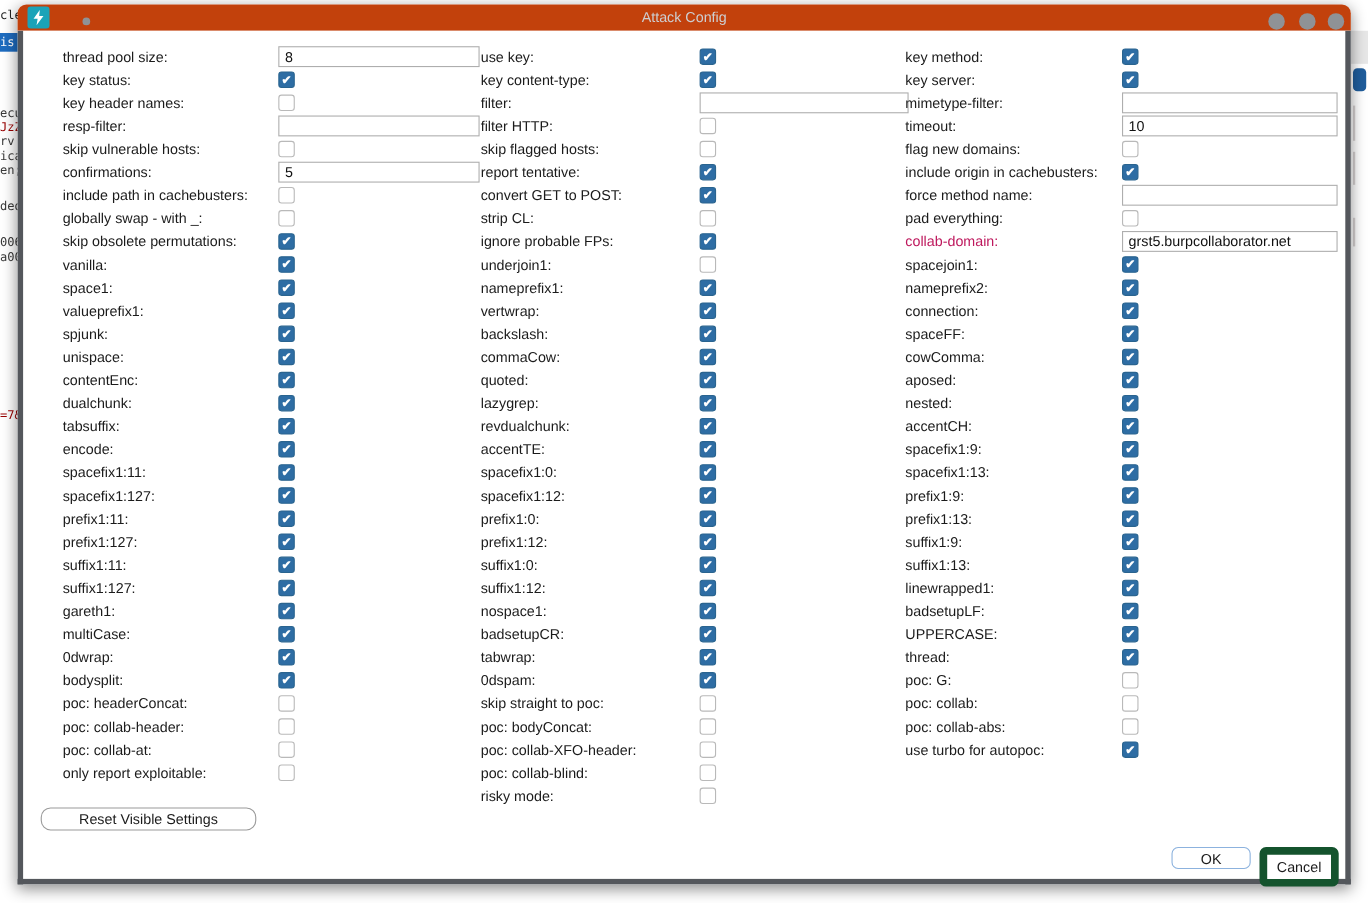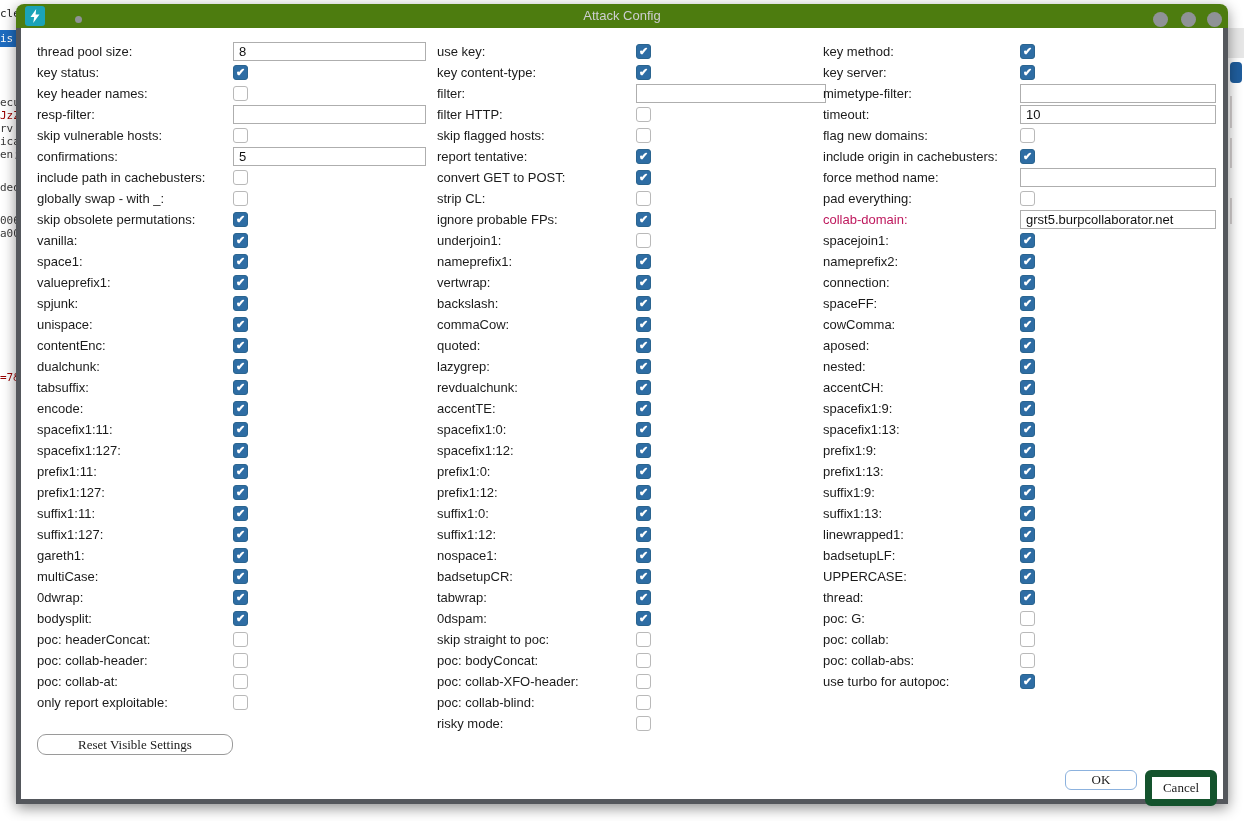--- a/index.html
+++ b/index.html
@@ -14,21 +14,21 @@
   }
   #bg-right-gray{position:absolute;right:0;top:28px;width:16px;height:30px;background:#e7e7e7;}
   #bg-right-blue{position:absolute;right:2px;top:62px;width:12px;height:21px;background:#1f5d9c;border-radius:4px;}
   .bg-vline{position:absolute;right:12px;width:2px;background:#d8d3d3;}
   
   .dialog{
     position:absolute;left:16px;top:4px;width:1212px;height:800px;
     box-shadow:0 4px 14px rgba(0,0,0,0.45);border-radius:8px 8px 0 0;
   }
   .titlebar{
-    position:absolute;top:0;left:0;right:0;height:24px;background:#4d7c0f;
+    position:absolute;top:0;left:0;right:0;height:24px;background:#c2410c;
     border-radius:8px 8px 0 0;
   }
   .title-text{
     position:absolute;left:0;right:0;top:4px;text-align:center;
     color:#cdced1;font-size:13px;
   }
   .app-icon{
     position:absolute;left:9px;top:2px;width:20px;height:20px;background:#1ba3b8;
     border-radius:3px;display:flex;align-items:center;justify-content:center;
   }
@@ -44,38 +44,38 @@
   }
   
   .settings-col{position:absolute;top:13px;}
   #col-0{left:16px;width:389px;}
   #col-1{left:416px;width:389px;}
   #col-2{left:802px;width:393px;}
   .row{display:flex;align-items:center;height:21px;}
   .lbl{
     flex:none;font-size:13px;color:#1b1b1b;white-space:nowrap;overflow:visible;
   }
-  #col-0 .lbl{width:196px;}
+  #col-0 .lbl{width:196px;margin-left:20px;}
   #col-1 .lbl{width:199px;}
   #col-2 .lbl{width:197px;}
   .cb{
     flex:none;width:15px;height:15px;box-sizing:border-box;border-radius:3px;
     display:flex;align-items:center;justify-content:center;
   }
   .cb.off{background:#ffffff;border:1px solid #b9b9b9;}
   .cb.on{background:#2e6da4;border:1px solid #2a648f;color:#ffffff;font-size:11px;font-weight:bold;}
   .cb.on::after{content:"✔";}
   .txt{
     flex:1;height:19px;box-sizing:border-box;border:1px solid #aeaeae;background:#ffffff;
     font-family:"Liberation Sans",sans-serif;font-size:13px;color:#111;padding:0 0 0 5px;margin:0;
   }
   
   .btn{
     position:absolute;box-sizing:border-box;background:#ffffff;
-    font-family:Liberation Serif, serif;font-size:13px;color:#1b1b1b;
+    font-family:Liberation Sans, sans-serif;font-size:13px;color:#1b1b1b;
     display:flex;align-items:center;justify-content:center;cursor:default;
   }
   #reset-btn{left:16px;top:706px;width:196px;height:21px;border:1px solid #9a9a9a;border-radius:9px;}
   #ok-btn{left:1044px;top:742px;width:72px;height:20px;border:1px solid #8cb2de;border-radius:6px;}
   #cancel-btn{left:1124px;top:742px;width:72px;height:36px;border:7px solid #14532d;border-radius:6px;}
 </style>
 </head>
 <body>
 
 <div id="bg-left">

